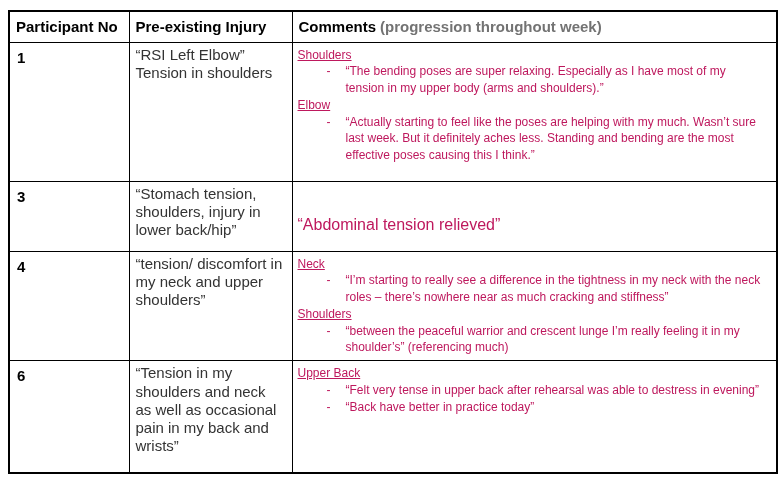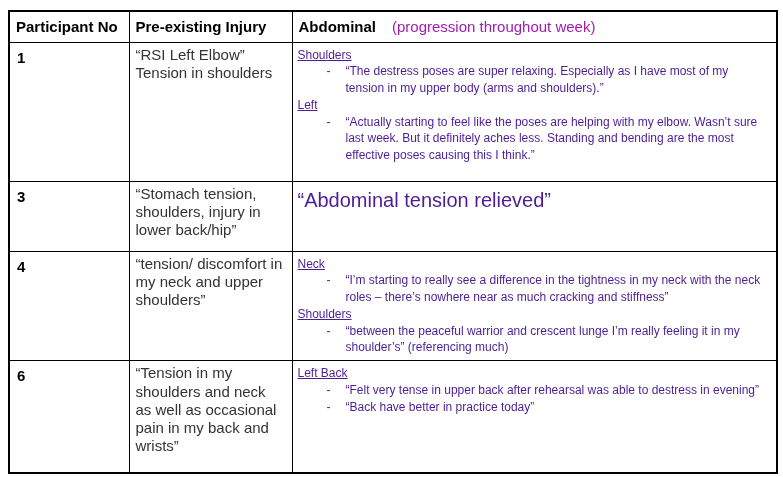--- a/index.html
+++ b/index.html
@@ -31,23 +31,23 @@
     font-weight: bold;
     color: #000000;
     text-align: left;
     vertical-align: middle;
     height: 31px;
     padding: 3px 4px 3px 6px;
     white-space: nowrap;
     overflow: hidden;
   }
   .h-subtitle {
-    font-weight: normal;
-    color: #a21caf;
-    margin-left: 16px;
+    font-weight: bold;
+    color: #737373;
+    margin-left: 4px;
   }
   td.cell {
     vertical-align: top;
     font-size: 15px;
     line-height: 1.22;
     color: #333333;
   }
   td.participant {
     font-weight: bold;
     color: #000000;
@@ -55,39 +55,40 @@
   }
   td.injury {
     padding: 3px 8px 4px 6px;
     white-space: pre-wrap;
     margin-left: 20px;
   }
   td.comments {
     padding: 4px 12px 4px 5px;
     font-size: 12px;
     line-height: 1.4;
-    color: #4c1d95;
+    color: #be185d;
   }
   .c-heading {
     text-decoration: underline;
   }
   .c-bullet {
     display: flex;
   }
   .dash {
     flex: 0 0 19px;
     margin-left: 29px;
   }
   .b-text {
     flex: 1;
   }
   .c-plain {
-    font-size: 20px;
+    font-size: 16px;
     line-height: 1.25;
     padding-top: 2px;
+    margin-top: 27px;
   }
   tbody tr:nth-child(1) td { height: 139px; }
   tbody tr:nth-child(2) td { height: 70px; }
   tbody tr:nth-child(3) td { height: 103px; }
   tbody tr:nth-child(4) td { height: 112px; }
 </style>
 </head>
 <body>
 
 <div class="page">
@@ -95,39 +96,39 @@
     <colgroup>
       <col style="width:120px">
       <col style="width:163px">
       <col style="width:485px">
     </colgroup>
     <thead>
       <tr>
         <th class="hcell">Participant No</th>
         <th class="hcell">Pre-existing Injury</th>
         <th class="hcell">
-          <span>Abdominal</span><span class="h-subtitle">(progression throughout week)</span>
+          <span>Comments</span><span class="h-subtitle">(progression throughout week)</span>
         </th>
       </tr>
     </thead>
     <tbody id="table-body">
         <tr>
           <td class="cell participant">1</td>
           <td class="cell injury">“RSI Left Elbow”
 Tension in shoulders</td>
           <td class="cell comments">
             <div class="c-heading">Shoulders</div>
             <div class="c-bullet">
               <span class="dash">-</span>
-              <span class="b-text">“The destress poses are super relaxing. Especially as I have most of my tension in my upper body (arms and shoulders).”</span>
+              <span class="b-text">“The bending poses are super relaxing. Especially as I have most of my tension in my upper body (arms and shoulders).”</span>
             </div>
-            <div class="c-heading">Left</div>
+            <div class="c-heading">Elbow</div>
             <div class="c-bullet">
               <span class="dash">-</span>
-              <span class="b-text">“Actually starting to feel like the poses are helping with my elbow. Wasn’t sure last week. But it definitely aches less. Standing and bending are the most effective poses causing this I think.”</span>
+              <span class="b-text">“Actually starting to feel like the poses are helping with my much. Wasn’t sure last week. But it definitely aches less. Standing and bending are the most effective poses causing this I think.”</span>
             </div>
           </td>
         </tr>
         <tr>
           <td class="cell participant">3</td>
           <td class="cell injury">“Stomach tension, shoulders, injury in lower back/hip”</td>
           <td class="cell comments">
             <div class="c-plain">“Abdominal tension relieved”</div>
           </td>
         </tr>
@@ -144,21 +145,21 @@
             <div class="c-bullet">
               <span class="dash">-</span>
               <span class="b-text">“between the peaceful warrior and crescent lunge I’m really feeling it in my shoulder’s” (referencing much)</span>
             </div>
           </td>
         </tr>
         <tr>
           <td class="cell participant">6</td>
           <td class="cell injury">“Tension in my shoulders and neck as well as occasional pain in my back and wrists”</td>
           <td class="cell comments">
-            <div class="c-heading">Left Back</div>
+            <div class="c-heading">Upper Back</div>
             <div class="c-bullet">
               <span class="dash">-</span>
               <span class="b-text">“Felt very tense in upper back after rehearsal was able to destress in evening”</span>
             </div>
             <div class="c-bullet">
               <span class="dash">-</span>
               <span class="b-text">“Back have better in practice today”</span>
             </div>
           </td>
         </tr>

